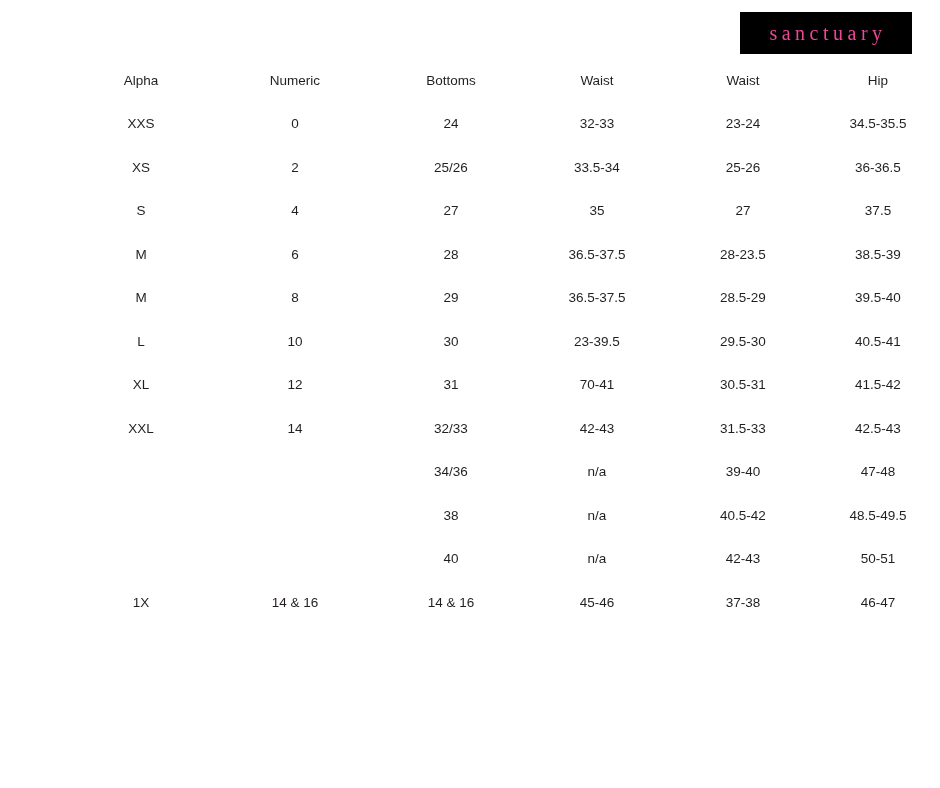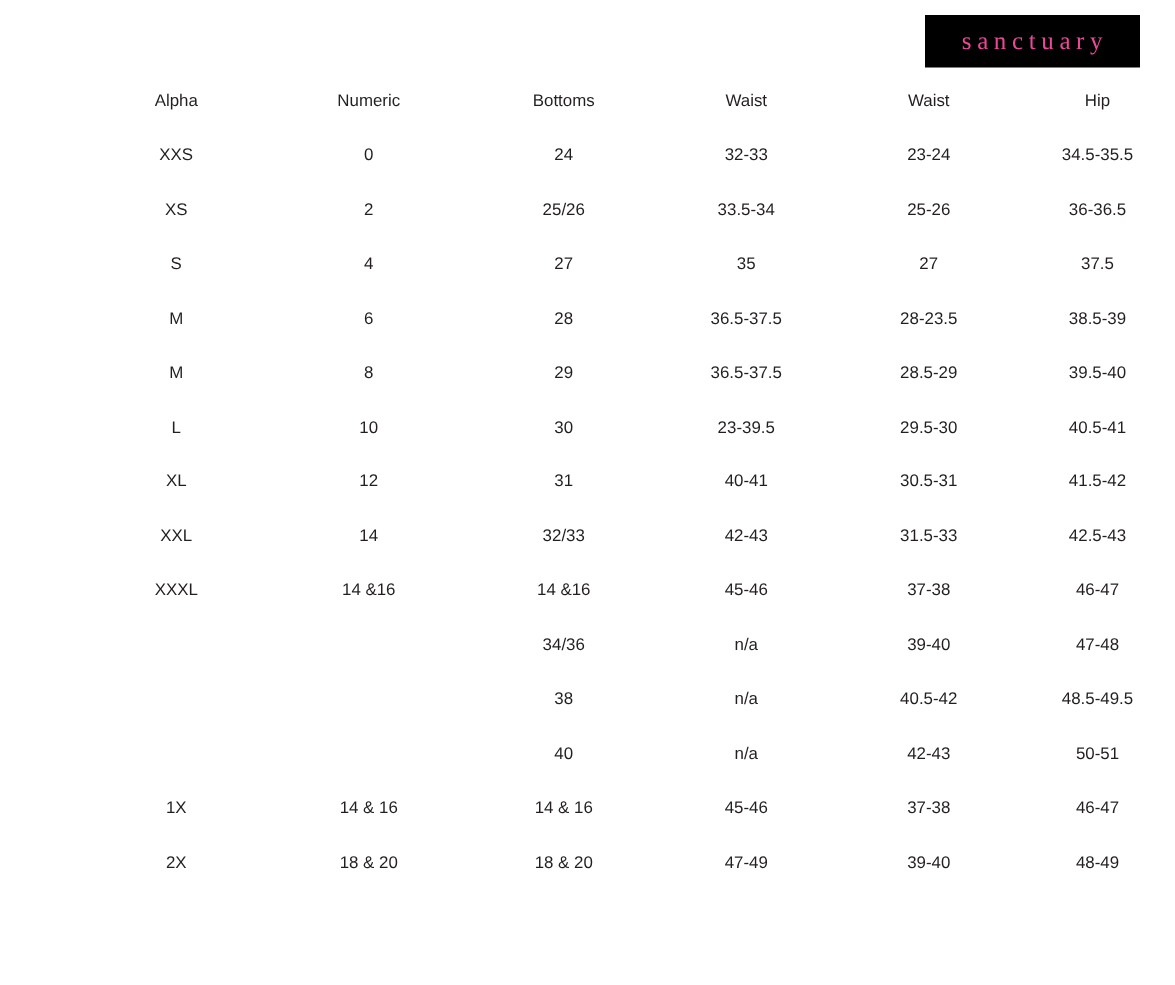--- a/index.html
+++ b/index.html
@@ -147,44 +147,35 @@
       <td>30</td>
       <td>23-39.5</td>
       <td>29.5-30</td>
       <td>40.5-41</td>
     </tr>
     <tr>
       <td class="spacer-cell"></td>
       <td>XL</td>
       <td>12</td>
       <td>31</td>
-      <td>40-41</td>
+      <td>70-41</td>
       <td>30.5-31</td>
       <td>41.5-42</td>
     </tr>
     <tr>
       <td class="spacer-cell"></td>
       <td>XXL</td>
       <td>14</td>
       <td>32/33</td>
       <td>42-43</td>
       <td>31.5-33</td>
       <td>42.5-43</td>
     </tr>
     <tr>
       <td class="spacer-cell"></td>
-      <td>XXXL</td>
-      <td>14 &amp;16</td>
-      <td>14 &amp;16</td>
-      <td>45-46</td>
-      <td>37-38</td>
-      <td>46-47</td>
-    </tr>
-    <tr>
-      <td class="spacer-cell"></td>
       <td></td>
       <td></td>
       <td>34/36</td>
       <td>n/a</td>
       <td>39-40</td>
       <td>47-48</td>
     </tr>
     <tr>
       <td class="spacer-cell"></td>
       <td></td>
@@ -205,23 +196,14 @@
     </tr>
     <tr>
       <td class="spacer-cell"></td>
       <td>1X</td>
       <td>14 &amp; 16</td>
       <td>14 &amp; 16</td>
       <td>45-46</td>
       <td>37-38</td>
       <td>46-47</td>
     </tr>
-    <tr>
-      <td class="spacer-cell"></td>
-      <td>2X</td>
-      <td>18 &amp; 20</td>
-      <td>18 &amp; 20</td>
-      <td>47-49</td>
-      <td>39-40</td>
-      <td>48-49</td>
-    </tr>
   </tbody>
 </table>
 
 </body></html>

